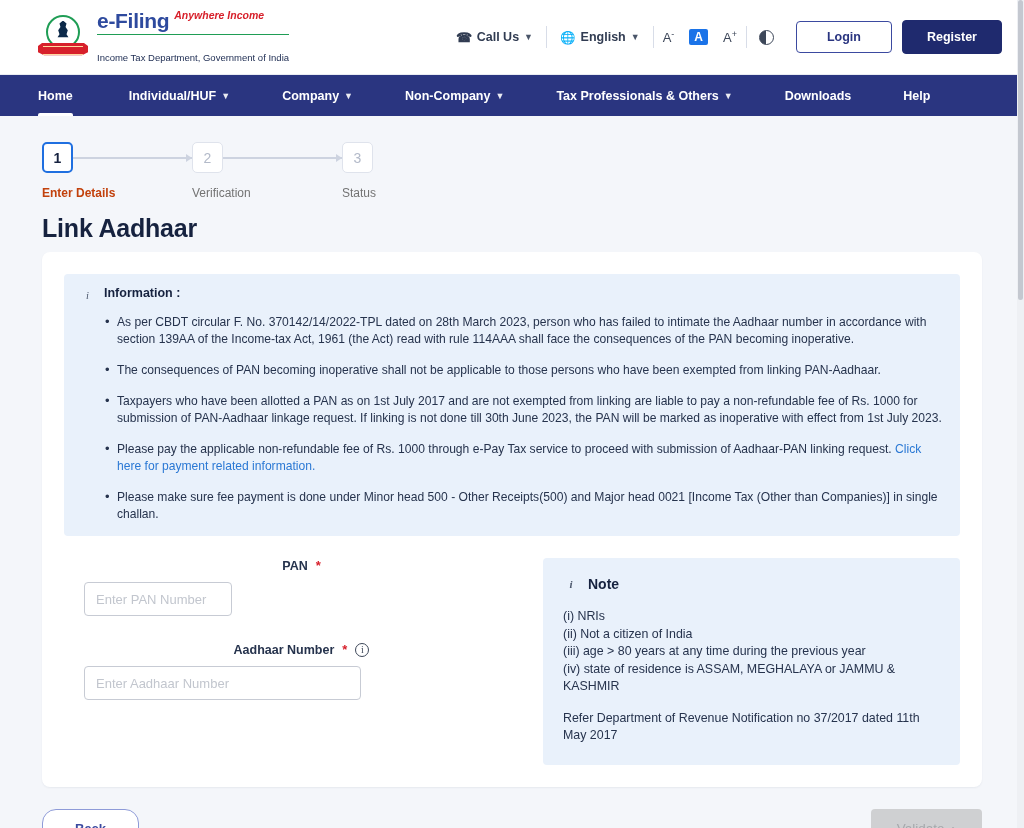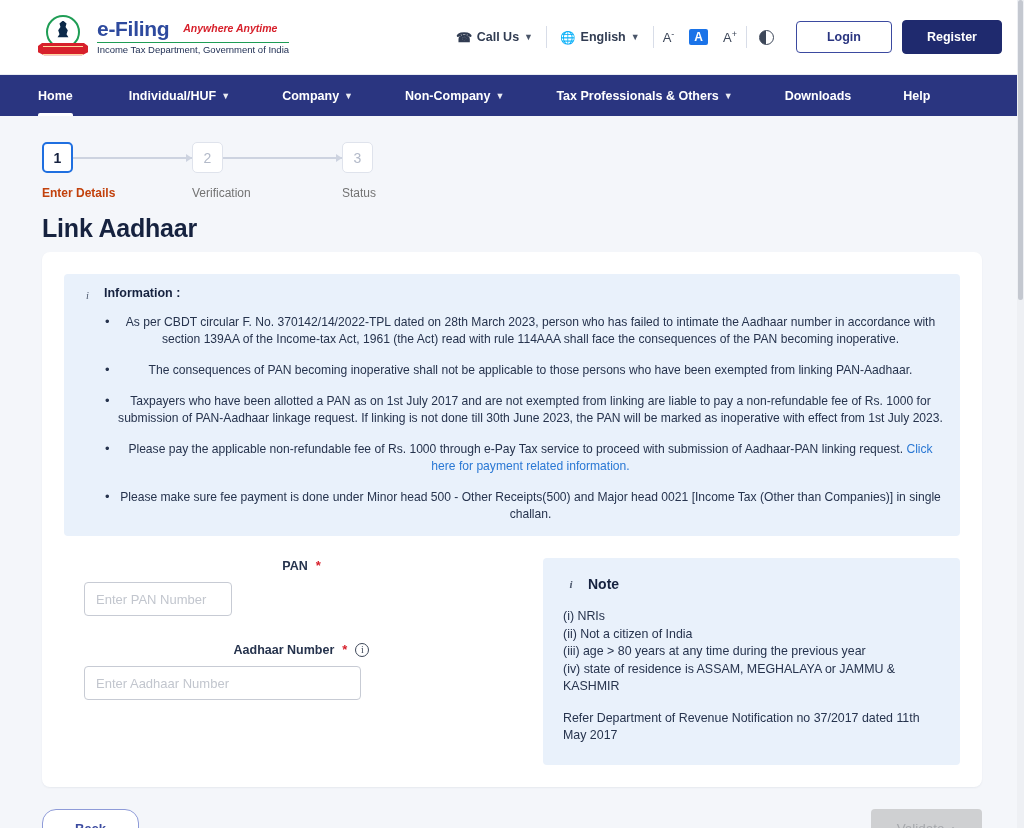--- a/index.html
+++ b/index.html
@@ -33,26 +33,26 @@
     width: 50px; height: 15px; background: #d7202b;
     border-radius: 3px;
     clip-path: polygon(0% 30%, 8% 10%, 92% 10%, 100% 30%, 100% 72%, 88% 92%, 12% 92%, 0% 72%);
   }
   .emblem .ribbon::after {
     content: ""; position: absolute; left: 5px; top: 4px;
     width: 40px; height: 7px;
     border-top: 1px solid #ffd9a0; border-bottom: 1px solid #ffd9a0;
   }
   .brand-text { line-height: 1.05; }
-  .brand-line1 { display: flex; align-items: center; gap: 14px; }
+  .brand-line1 { display: flex; align-items: flex-start; gap: 5px; }
   .brand-efiling { font-size: 21px; font-weight: bold; color: #2e4a9e; letter-spacing: -0.3px; }
   .brand-tag { font-size: 10.5px; font-style: italic; font-weight: bold; color: #d7202b; }
   .brand-line2 {
     font-size: 9.5px; color: #1b2a50; margin-top: 2px;
-    border-top: 1.6px solid #1f9d55; padding-top: 2px; display: inline-block;
+    border-top: 1.6px solid #1f9d55; padding-top: 18px; display: inline-block;
   }
   .header-right { margin-left: auto; display: flex; align-items: center; gap: 0; }
   .hdr-item {
     display: flex; align-items: center; gap: 5px;
     font-size: 12.5px; color: #313c52; font-weight: bold;
     padding: 0 13px; cursor: pointer; white-space: nowrap;
   }
   .hdr-sep { width: 1px; height: 22px; background: #d8dde8; }
   .caret { font-size: 9px; color: #4a5569; }
   .phone-ico { font-size: 13px; transform: scaleX(-1); }
@@ -146,21 +146,21 @@
     border: 1.3px solid #6a7governed; border-color: #707b90;
     color: #4c576c; font-size: 10.5px; font-style: italic;
     font-family: "Liberation Serif", serif;
     display: flex; align-items: center; justify-content: center;
     margin-top: 2px;
   }
   .info-title { font-size: 12.5px; font-weight: bold; color: #16223f; margin-bottom: 3px; }
   .info-list { list-style: none; }
   .info-list li {
     position: relative; padding-left: 13px;
-    font-size: 12.1px; line-height: 17px; color: #26334d; margin-top: 14px; text-align: center;
+    font-size: 12.1px; line-height: 17px; color: #26334d; margin-top: 14px;
   }
   .info-list li::before {
     content: "•"; position: absolute; left: 1px; top: -1px;
     font-size: 13px; color: #26334d;
   }
   .info-list a { color: #2a78d4; text-decoration: none; }
   
   .form-row { display: flex; gap: 24px; margin-top: 22px; }
   .form-left { width: 455px; padding-left: 20px; }
   .field-label {
@@ -224,21 +224,21 @@
 <div class="top-header">
   <div class="brand">
     <div class="emblem">
       <div class="ring"></div>
         <div class="lion"></div>
         <div class="ribbon"></div>
     </div>
     <div class="brand-text">
       <div class="brand-line1">
         <span class="brand-efiling">e-Filing</span>
-        <span class="brand-tag">Anywhere Anytime</span>
+        <span class="brand-tag">Anywhere Income</span>
       </div>
       <div class="brand-line2">Income Tax Department, Government of India</div>
     </div>
   </div>
 
   <div class="header-right">
     <div class="hdr-item">
       <span class="phone-ico">☎</span>
       <span>Call Us</span>
       <span class="caret">▼</span>

